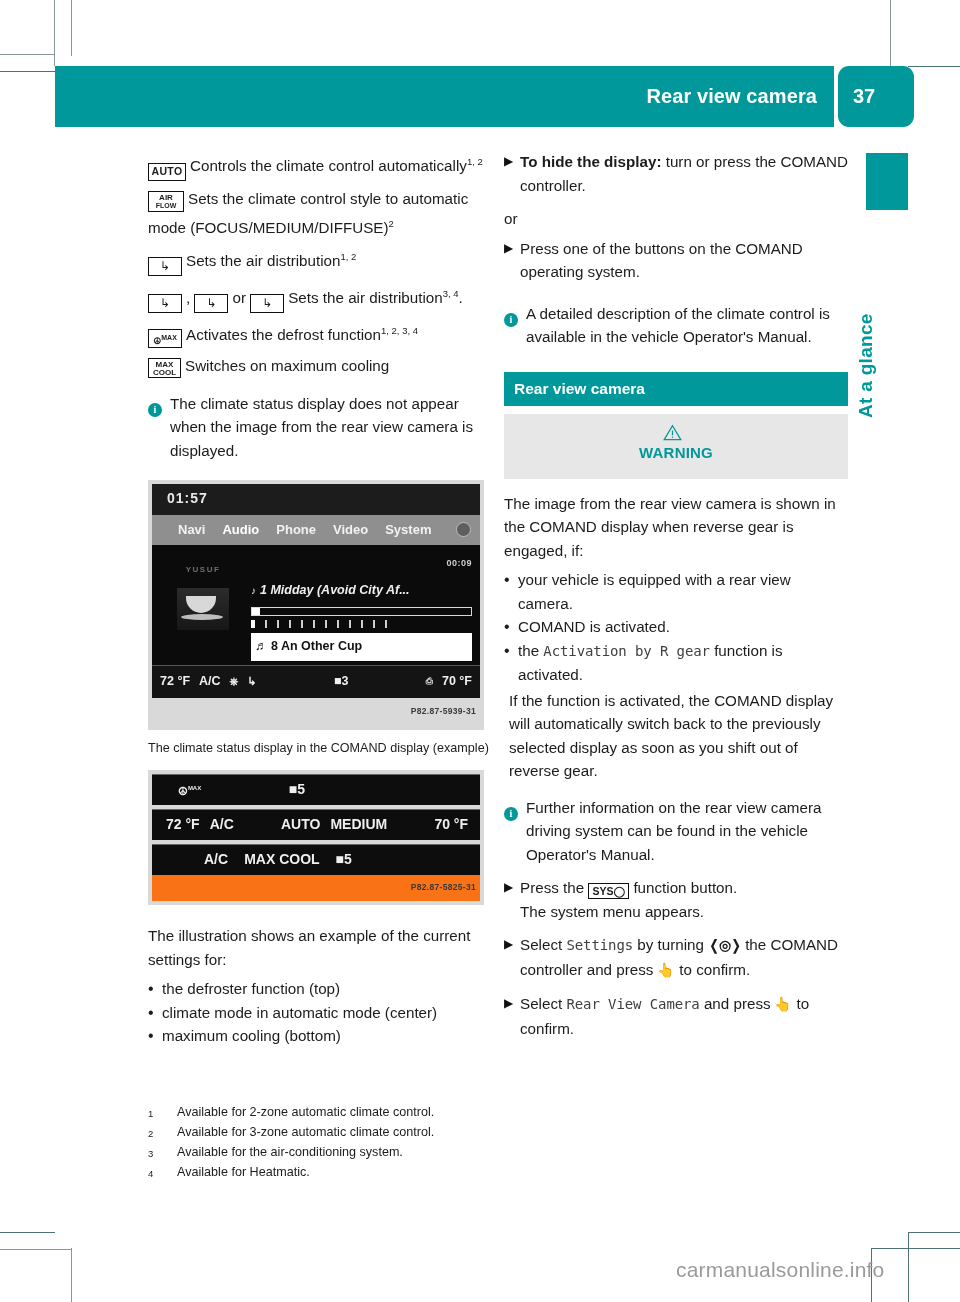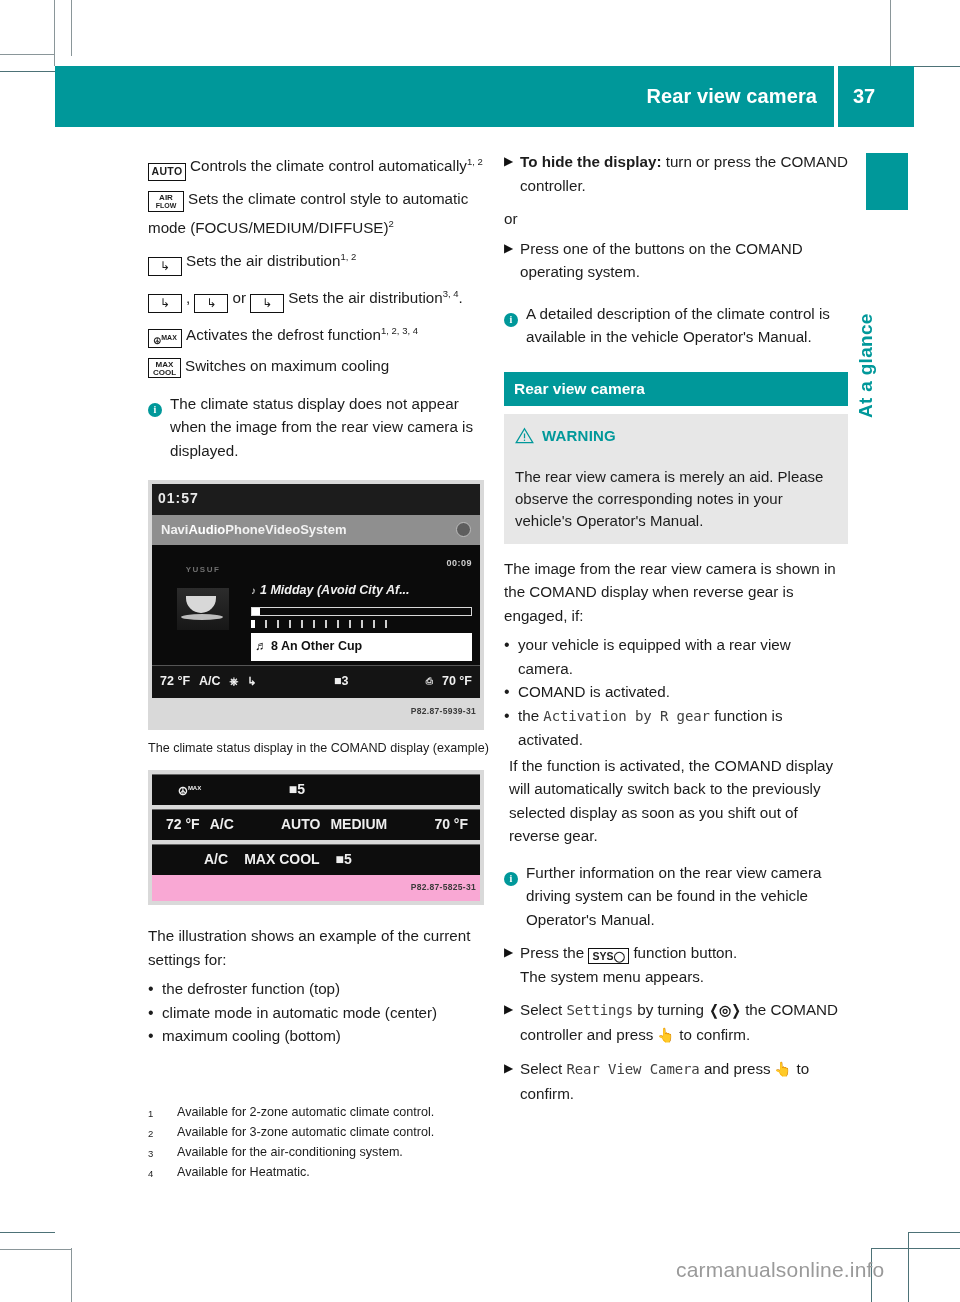--- a/index.html
+++ b/index.html
@@ -48,20 +48,21 @@
     letter-spacing: 0.1px;
   }
   #header-gap { width: 4px; background: #ffffff; }
   #header-page-block {
     width: 76px;
     background: #00989a;
     display: flex;
     align-items: center;
     padding-left: 15px;
     box-sizing: border-box;
+    border-radius: 11px;
   }
   #header-page-number {
     color: #ffffff;
     font-size: 20px;
     font-weight: bold;
   }
 
   
   #side-tab-block {
     position: absolute;
@@ -209,21 +210,22 @@
 
   
   .warn-box {
     background: #e7e7e7;
     padding: 10px 11px 12px 11px;
     box-sizing: border-box;
   }
   .warn-head {
     display: flex;
     align-items: center;
-    margin-bottom: 18px;
+    margin-bottom: 2px;
+    flex-direction: column;
   }
   .warn-tri {
     width: 19px; height: 17px; margin-right: 8px; flex: 0 0 auto;
   }
   .warn-title {
     color: #00989a;
     font-size: 15px;
     font-weight: bold;
     letter-spacing: 0.2px;
   }
@@ -258,26 +260,26 @@
     line-height: 17px;
     color: #1c1c1c;
     margin-top: 10px;
   }
 
   
   #fig1 { width: 336px; }
   #fig1-inner { background: #000; width: 100%; }
   .f1-timebar {
     background: #1c1c1c; color: #e9e9e9; font-size: 14px;
-    padding: 3px 0 4px 6px; letter-spacing: 1px; font-weight: bold;
+    padding: 3px 0 4px 15px; letter-spacing: 1px; font-weight: bold;
   }
   .f1-menubar {
     background: #8f8f8f; color: #f2f2f2;
-    display: flex; align-items: center; gap: 0;
-    padding: 3px 9px 4px 9px; font-size: 13px; font-weight: bold;
+    display: flex; align-items: center; gap: 17px;
+    padding: 3px 9px 4px 26px; font-size: 13px; font-weight: bold;
   }
   .f1-menubar .sel { color: #ffffff; }
   .f1-menu-dot {
     margin-left: auto; width: 13px; height: 13px; border-radius: 50%;
     background: #5e5e5e; border: 1px solid #bdbdbd;
   }
   .f1-main { display: flex; background: #0b0b0b; padding: 7px 8px 4px 8px; }
   .f1-cover { width: 86px; flex: 0 0 auto; text-align: center; padding-top: 6px; }
   .f1-cover-title {
     color: #6f6f6f; font-size: 8px; font-weight: bold; letter-spacing: 1.5px;
@@ -335,21 +337,21 @@
   .f2-bar {
     background: #0d0d0d; color: #efefef; font-weight: bold;
     display: flex; align-items: center; height: 30px;
     font-size: 14px; margin-bottom: 4px;
     border-top: 1px solid #666;
   }
   .f2-bar .pad { width: 26px; flex: 0 0 auto; }
   .f2-bar .gap { flex: 1 1 auto; }
   .f2-def-icon { font-size: 11px; }
   .f2-code {
-    background: #f9a8d4; color: #3a3a3a; font-size: 8.5px; text-align: right;
+    background: #f97316; color: #3a3a3a; font-size: 8.5px; text-align: right;
     padding: 1px 4px 2px 0; font-weight: bold; letter-spacing: 0.3px;
   }
 
   
   #footnotes {
     position: absolute;
     left: 148px;
     top: 1103px;
     width: 380px;
     font-size: 12.6px;
@@ -580,21 +582,20 @@
 
   <div class="warn-box">
     <div class="warn-head">
       <svg class="warn-tri" viewBox="0 0 24 21">
         <path d="M12 2 L22.5 19.5 L1.5 19.5 Z" fill="none" stroke="#00989a" stroke-width="1.6"></path>
         <line x1="12" y1="8" x2="12" y2="14" stroke="#00989a" stroke-width="1.6"></line>
         <circle cx="12" cy="16.6" r="0.9" fill="#00989a"></circle>
       </svg>
       <span class="warn-title">WARNING</span>
     </div>
-    <div class="warn-body">The rear view camera is merely an aid. Please observe the corresponding notes in your vehicle's Operator's Manual.</div>
   </div>
 
   <div class="gap-m"></div>
 
   <div class="para">The image from the rear view camera is shown in the COMAND display when reverse gear is engaged, if:</div>
 
   <div class="rb-row">
     <div class="rb-marker">•</div>
     <div class="rb-body">your vehicle is equipped with a rear view camera.</div>
   </div>

